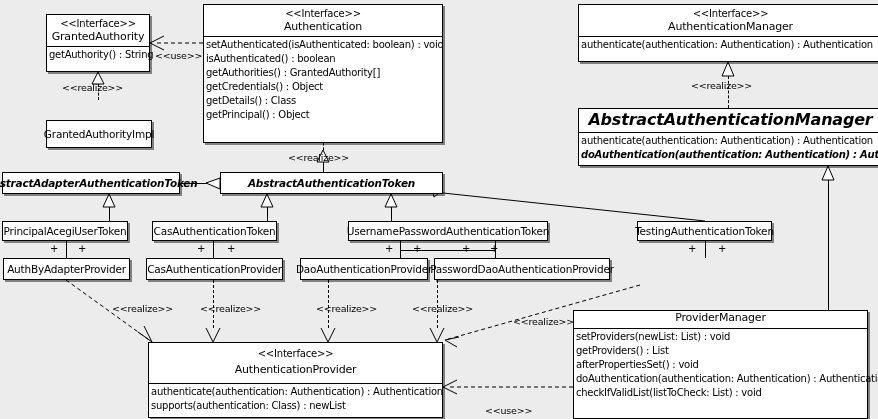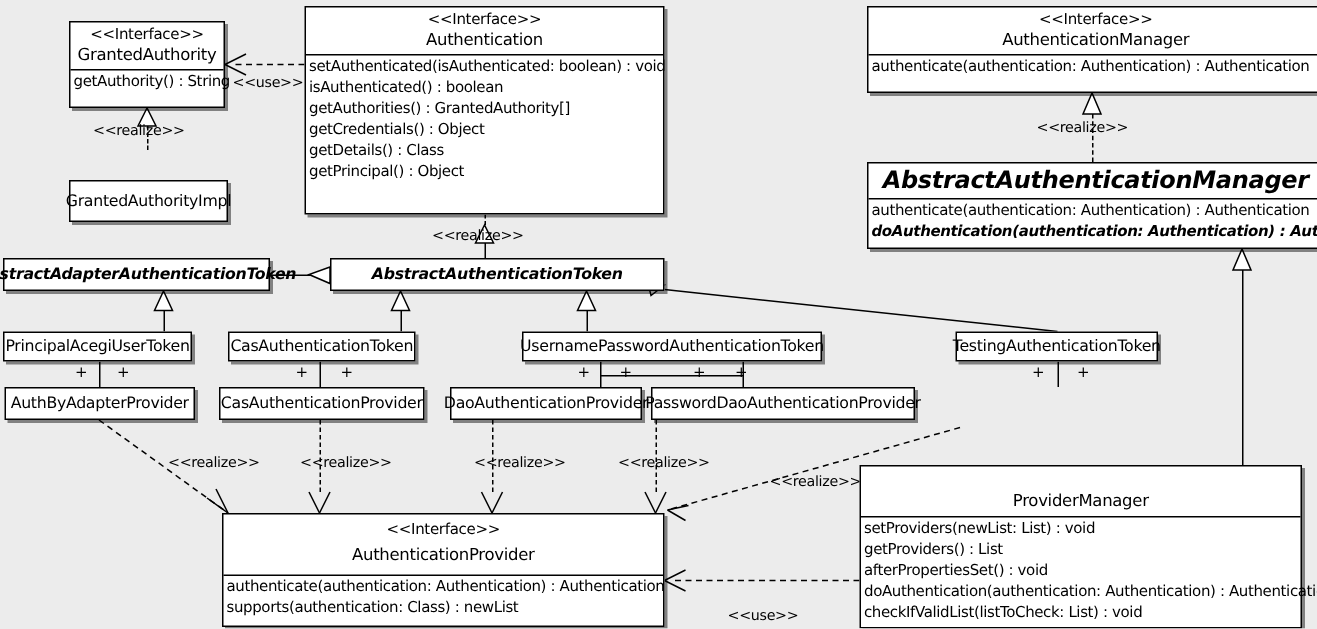--- a/index.html
+++ b/index.html
@@ -321,21 +321,21 @@
       <span class="stereo">&lt;&lt;Interface&gt;&gt;</span>
       <span class="cls-name" style="margin-top:3px;">AuthenticationProvider</span>
     </div>
     <div class="uml-ops" style="margin-top:4px;">
       <span class="op">authenticate(authentication: Authentication) : Authentication</span>
       <span class="op">supports(authentication: Class) : newList</span>
     </div>
   </div>
 
   <div class="uml-box" style="left:573px; top:310px; width:295px; height:109px;">
-    <div class="uml-head" style="padding-top:16px; padding-bottom:4px;">
+    <div class="uml-head" style="padding-top:0; padding-bottom:4px;">
       <span class="cls-name">ProviderManager</span>
     </div>
     <div class="uml-ops">
       <span class="op">setProviders(newList: List) : void</span>
       <span class="op">getProviders() : List</span>
       <span class="op">afterPropertiesSet() : void</span>
       <span class="op">doAuthentication(authentication: Authentication) : Authentication</span>
       <span class="op">checkIfValidList(listToCheck: List) : void</span>
     </div>
   </div>

